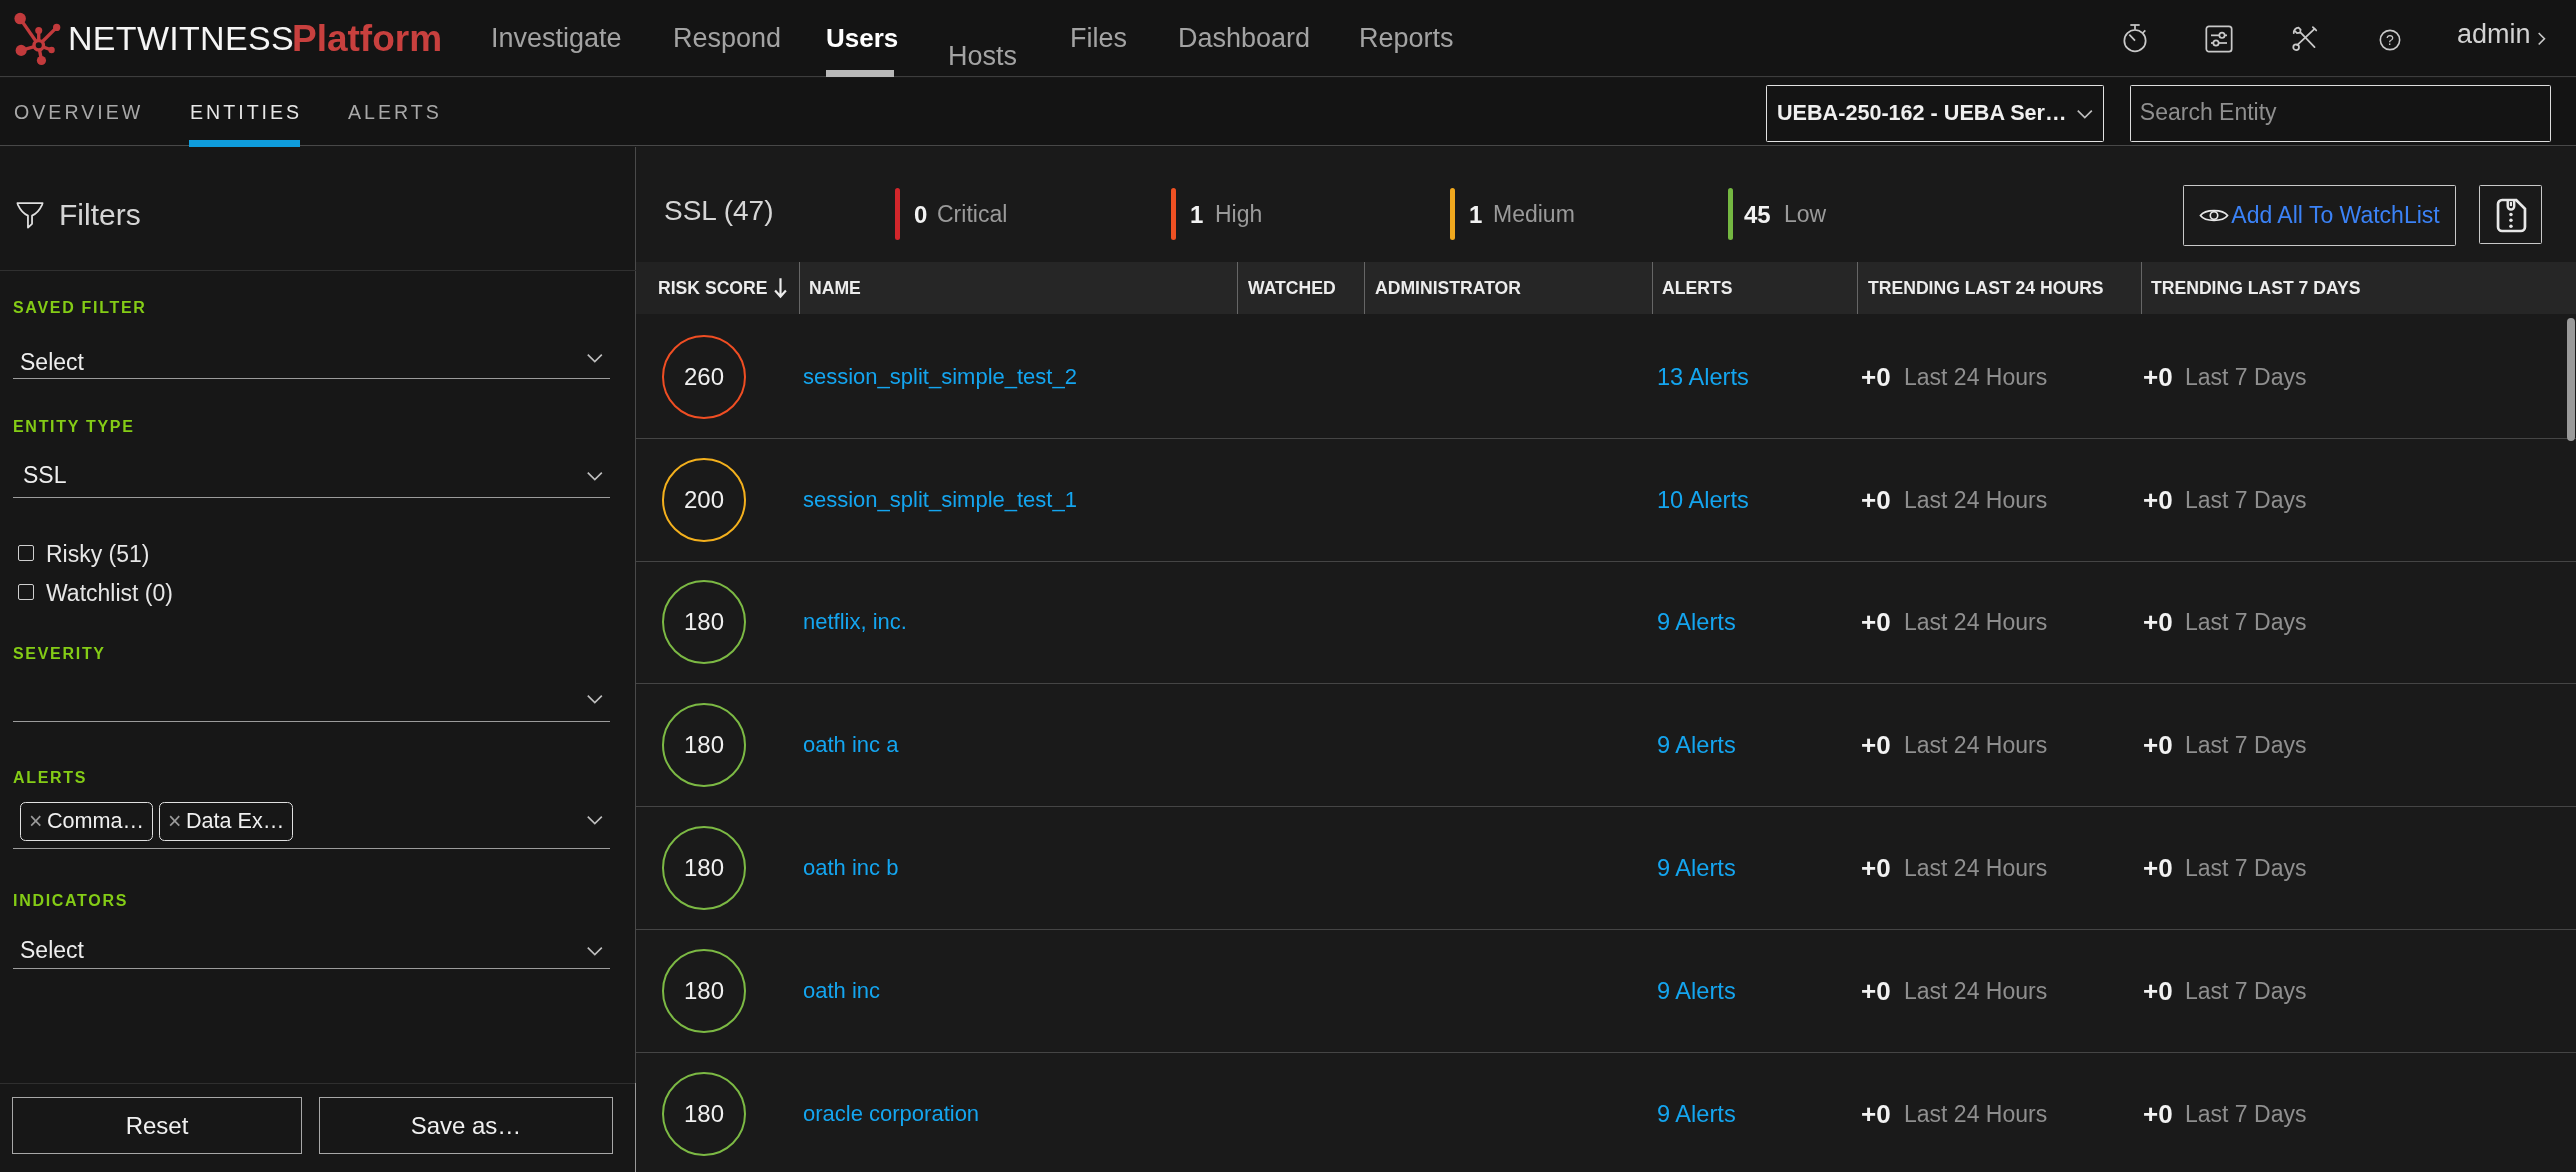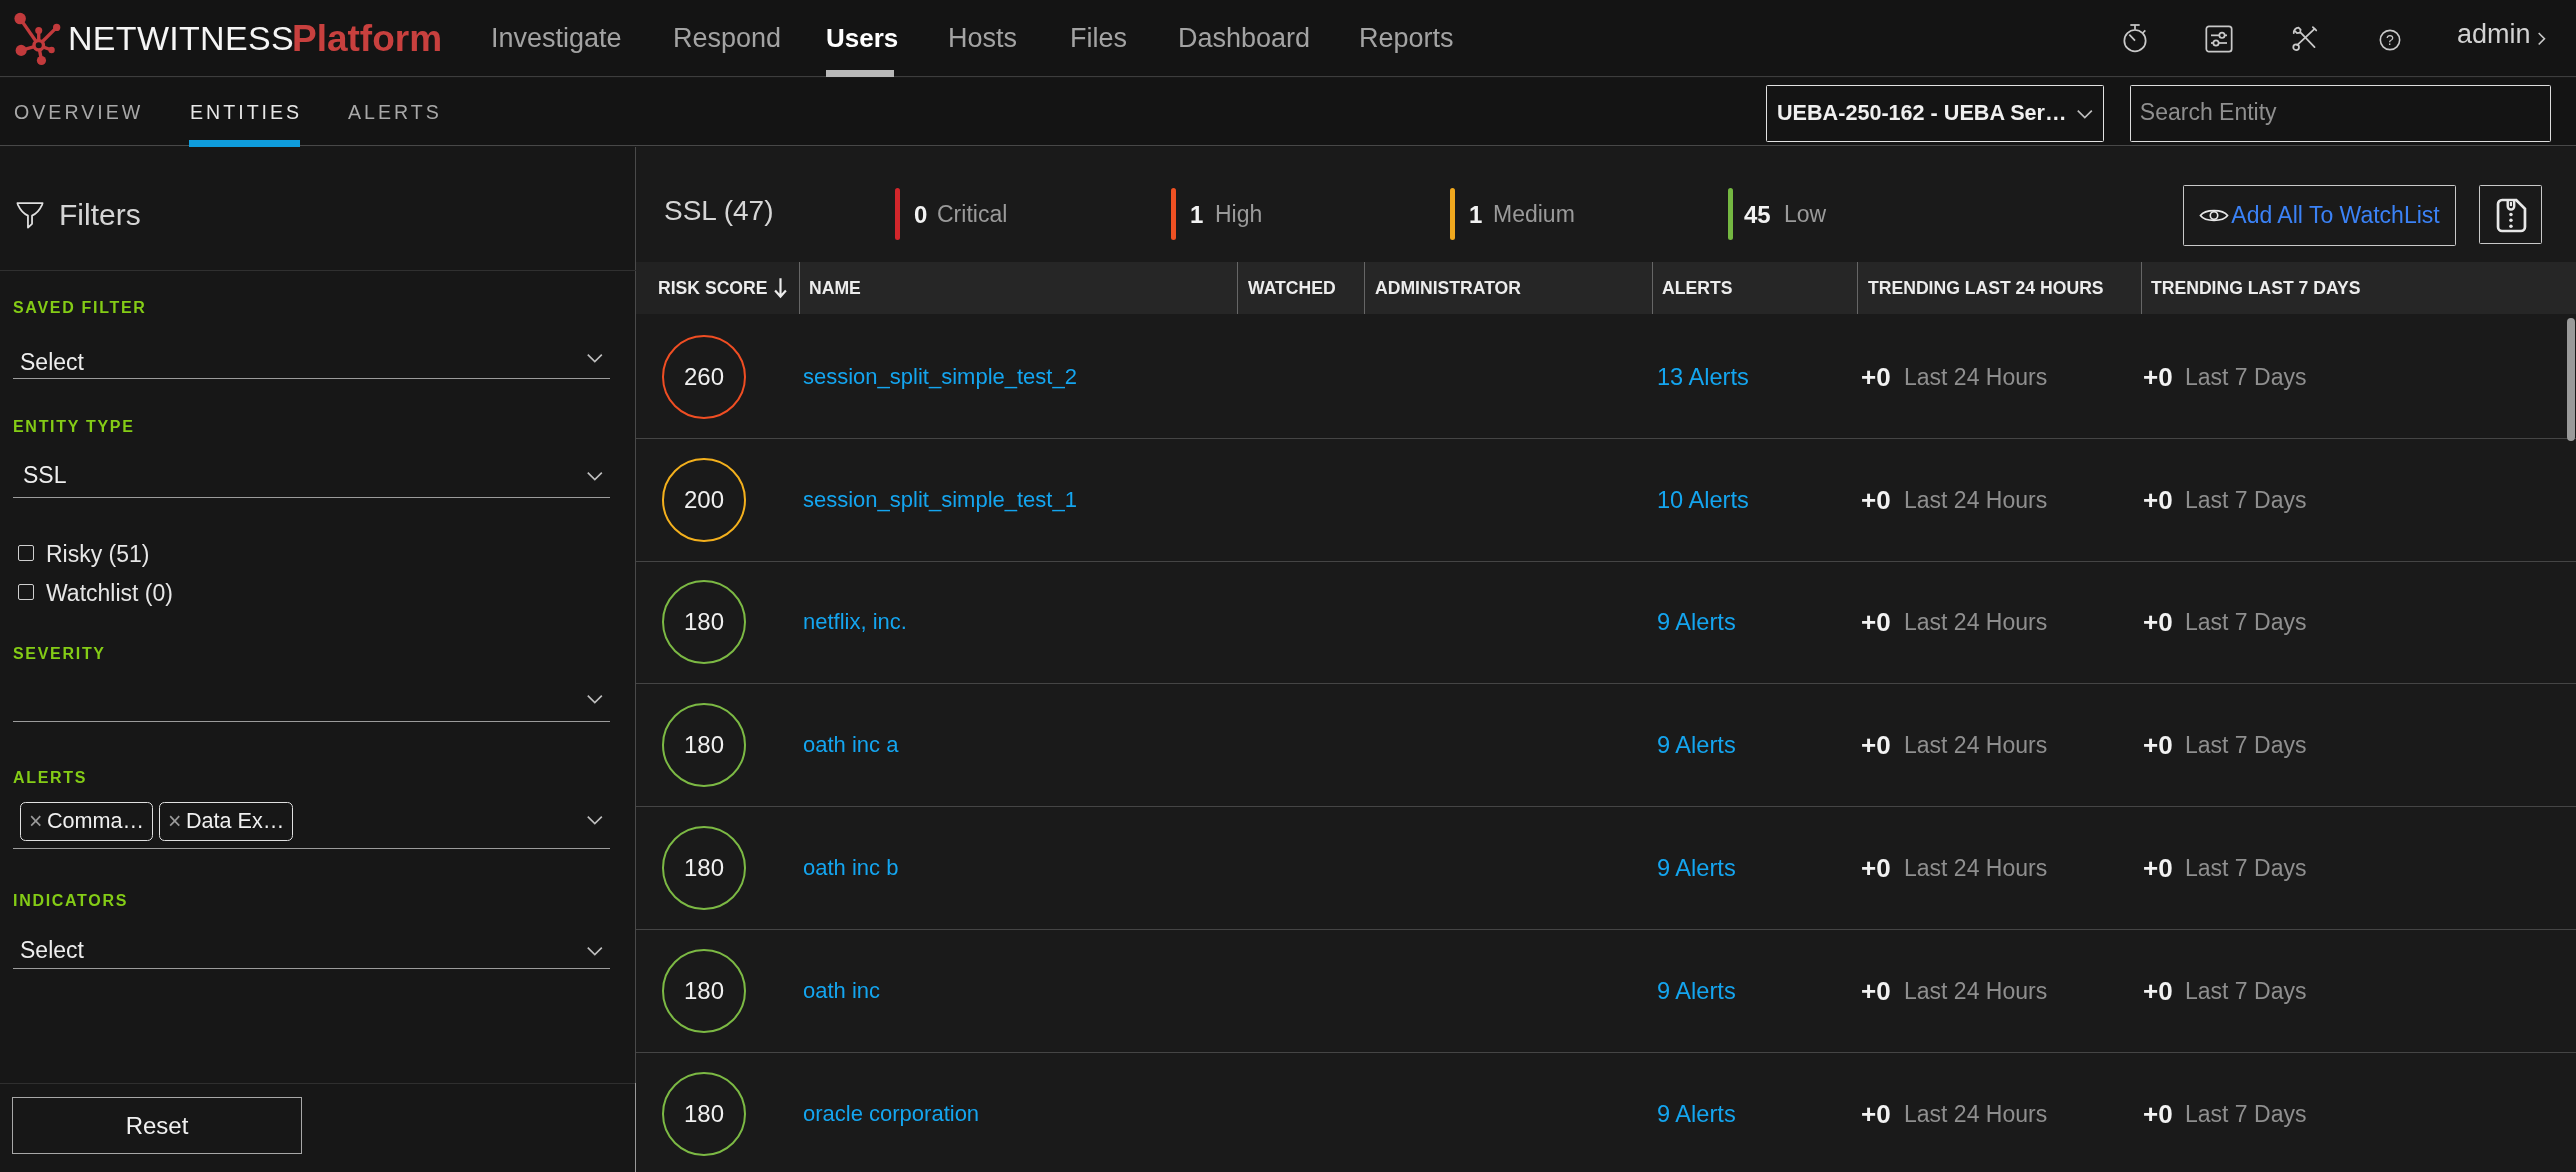--- a/index.html
+++ b/index.html
@@ -31,21 +31,21 @@
       <circle cx="76" cy="74" r="4.7" stroke="none"></circle>
       <circle cx="61" cy="89.5" r="6.8" stroke="none"></circle>
       <circle cx="57" cy="67" r="7" fill="#141414" stroke-width="5"></circle>
     </g>
   </svg>
   <span class="abs" style="left:68px;top:0;height:77px;display:flex;align-items:center;font-size:34px;letter-spacing:0.3px;color:#f5f5f5;">NETWITNESS</span>
   <span class="abs" style="left:292px;top:0;height:77px;display:flex;align-items:center;font-size:37px;font-weight:bold;color:#c8403e;">Platform</span>
   <span class="abs navitem" style="left:491px;">Investigate</span>
   <span class="abs navitem" style="left:673px;">Respond</span>
   <span class="abs navitem" style="left:826px;color:#ffffff;font-weight:bold;font-size:26px;">Users</span>
-  <span class="abs navitem" style="left:948px;">Hosts</span>
+  <span class="abs navitem" style="left:948px;margin-top:18px;">Hosts</span>
   <span class="abs navitem" style="left:1070px;">Files</span>
   <span class="abs navitem" style="left:1178px;">Dashboard</span>
   <span class="abs navitem" style="left:1359px;">Reports</span>
   <div class="abs" style="left:826px;top:70px;width:68px;height:6.8px;background:#b9b9b9;"></div>
 
   <svg class="abs" style="left:2120px;top:21.6px;" width="30" height="32" viewBox="0 0 44 48">
     <g fill="none" stroke="#c9c9c9" stroke-width="2.6">
       <circle cx="22" cy="28" r="16"></circle>
       <line x1="22" y1="5" x2="22" y2="11.5"></line>
       <line x1="15" y1="4.5" x2="29" y2="4.5"></line>
@@ -148,20 +148,21 @@
   <span class="abs lbl" style="left:13px;top:745px;">INDICATORS</span>
   <span class="abs" style="left:20px;top:790px;font-size:23px;color:#ededed;">Select</span>
   <svg class="abs" style="left:586px;top:799px;" width="17.6" height="10.8" viewBox="0 0 16 10">
       <path d="M1.5 1.5 L8 8 L14.5 1.5" class="chev"></path>
     </svg>
   <div class="abs ulin" style="left:13px;top:821px;width:597px;"></div>
 
   <div class="abs" style="left:0;top:936px;width:636px;height:1.4px;background:#2f2f2f;"></div>
   <div class="abs" style="left:635px;top:936px;width:1.4px;height:89px;background:#999999;"></div>
   <div class="abs" style="left:12px;top:950px;width:290px;height:57px;border:1.4px solid #a8a8a8;display:flex;align-items:center;justify-content:center;font-size:24px;color:#f0f0f0;">Reset</div>
+  <div class="abs" style="left:319px;top:950px;width:294px;height:57px;border:1.4px solid #a8a8a8;display:flex;align-items:center;justify-content:center;font-size:24px;color:#f0f0f0;">Save as…</div>
 </div>
 
 <div class="abs" style="left:636px;top:147px;width:1940px;height:1025px;background:#1a1a1a;">
 
   <span class="abs" style="left:28px;top:48px;font-size:28px;color:#d6d6d6;">SSL (47)</span>
   <div class="abs" style="left:259px;top:41px;width:5.4px;height:52px;border-radius:2.7px;background:#d2262b;"></div>
   <span class="abs" style="left:278px;top:54px;font-size:24px;font-weight:bold;color:#f2f2f2;">0</span>
   <span class="abs" style="left:301px;top:54px;font-size:23px;color:#9a9a9a;">Critical</span>
   <div class="abs" style="left:535px;top:41px;width:5.4px;height:52px;border-radius:2.7px;background:#ef5123;"></div>
   <span class="abs" style="left:554px;top:54px;font-size:24px;font-weight:bold;color:#f2f2f2;">1</span>

